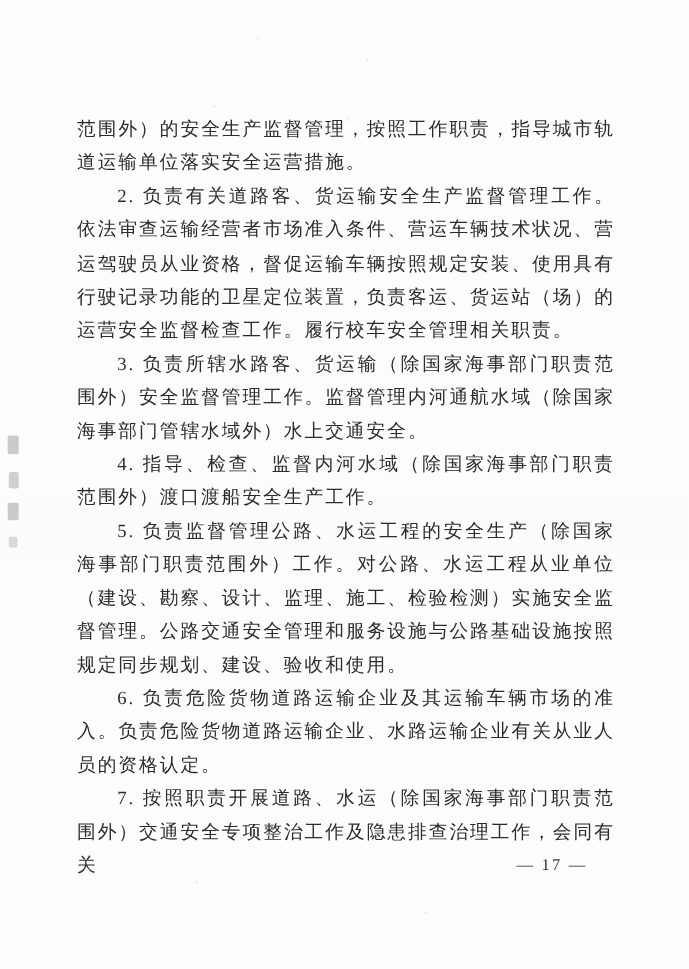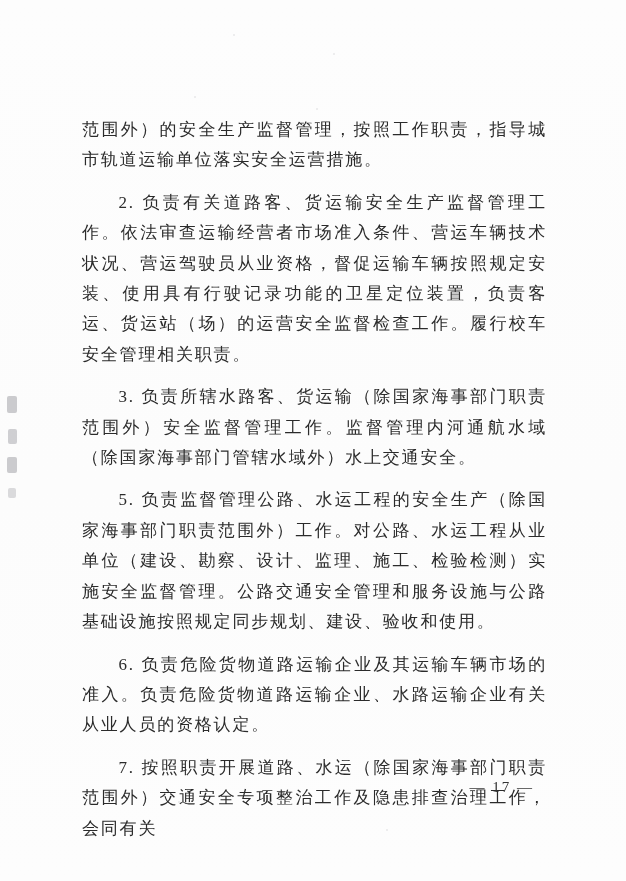--- a/index.html
+++ b/index.html
@@ -21,21 +21,21 @@
     left: 70px;
     top: 103px;
     width: 489px;
     color: #2b2b2b;
     font-size: 17px;
     line-height: 30.4px;
     letter-spacing: 1.8px;
     text-align: justify;
     text-justify: inter-ideograph;
   }
-  .content p { margin: 12px; }
+  .content p { margin: 0; }
   .content p.indent { text-indent: 2.15em; }
   .page-number {
     position: absolute;
     top: 779px;
     right: 92px;
     color: #333333;
     font-size: 15px;
     letter-spacing: 2px;
     font-family: "Liberation Serif", "DejaVu Serif", serif;
     text-align: right;
@@ -77,20 +77,21 @@
   <span class="speck k2"></span>
   <span class="speck k3"></span>
   <span class="speck k4"></span>
   <span class="speck k5"></span>
   <span class="speck k6"></span>
 
   <div class="content">
     <p>范围外）的安全生产监督管理，按照工作职责，指导城市轨道运输单位落实安全运营措施。</p>
     <p class="indent">2. 负责有关道路客、货运输安全生产监督管理工作。依法审查运输经营者市场准入条件、营运车辆技术状况、营运驾驶员从业资格，督促运输车辆按照规定安装、使用具有行驶记录功能的卫星定位装置，负责客运、货运站（场）的运营安全监督检查工作。履行校车安全管理相关职责。</p>
     <p class="indent">3. 负责所辖水路客、货运输（除国家海事部门职责范围外）安全监督管理工作。监督管理内河通航水域（除国家海事部门管辖水域外）水上交通安全。</p>
+    <p class="indent">4. 指导、检查、监督内河水域（除国家海事部门职责范围外）渡口渡船安全生产工作。</p>
     <p class="indent">5. 负责监督管理公路、水运工程的安全生产（除国家海事部门职责范围外）工作。对公路、水运工程从业单位（建设、勘察、设计、监理、施工、检验检测）实施安全监督管理。公路交通安全管理和服务设施与公路基础设施按照规定同步规划、建设、验收和使用。</p>
     <p class="indent">6. 负责危险货物道路运输企业及其运输车辆市场的准入。负责危险货物道路运输企业、水路运输企业有关从业人员的资格认定。</p>
     <p class="indent">7. 按照职责开展道路、水运（除国家海事部门职责范围外）交通安全专项整治工作及隐患排查治理工作，会同有关</p>
   </div>
 
   <div class="page-number">— 17 —</div>
 
 </div>
 
 </body></html>

